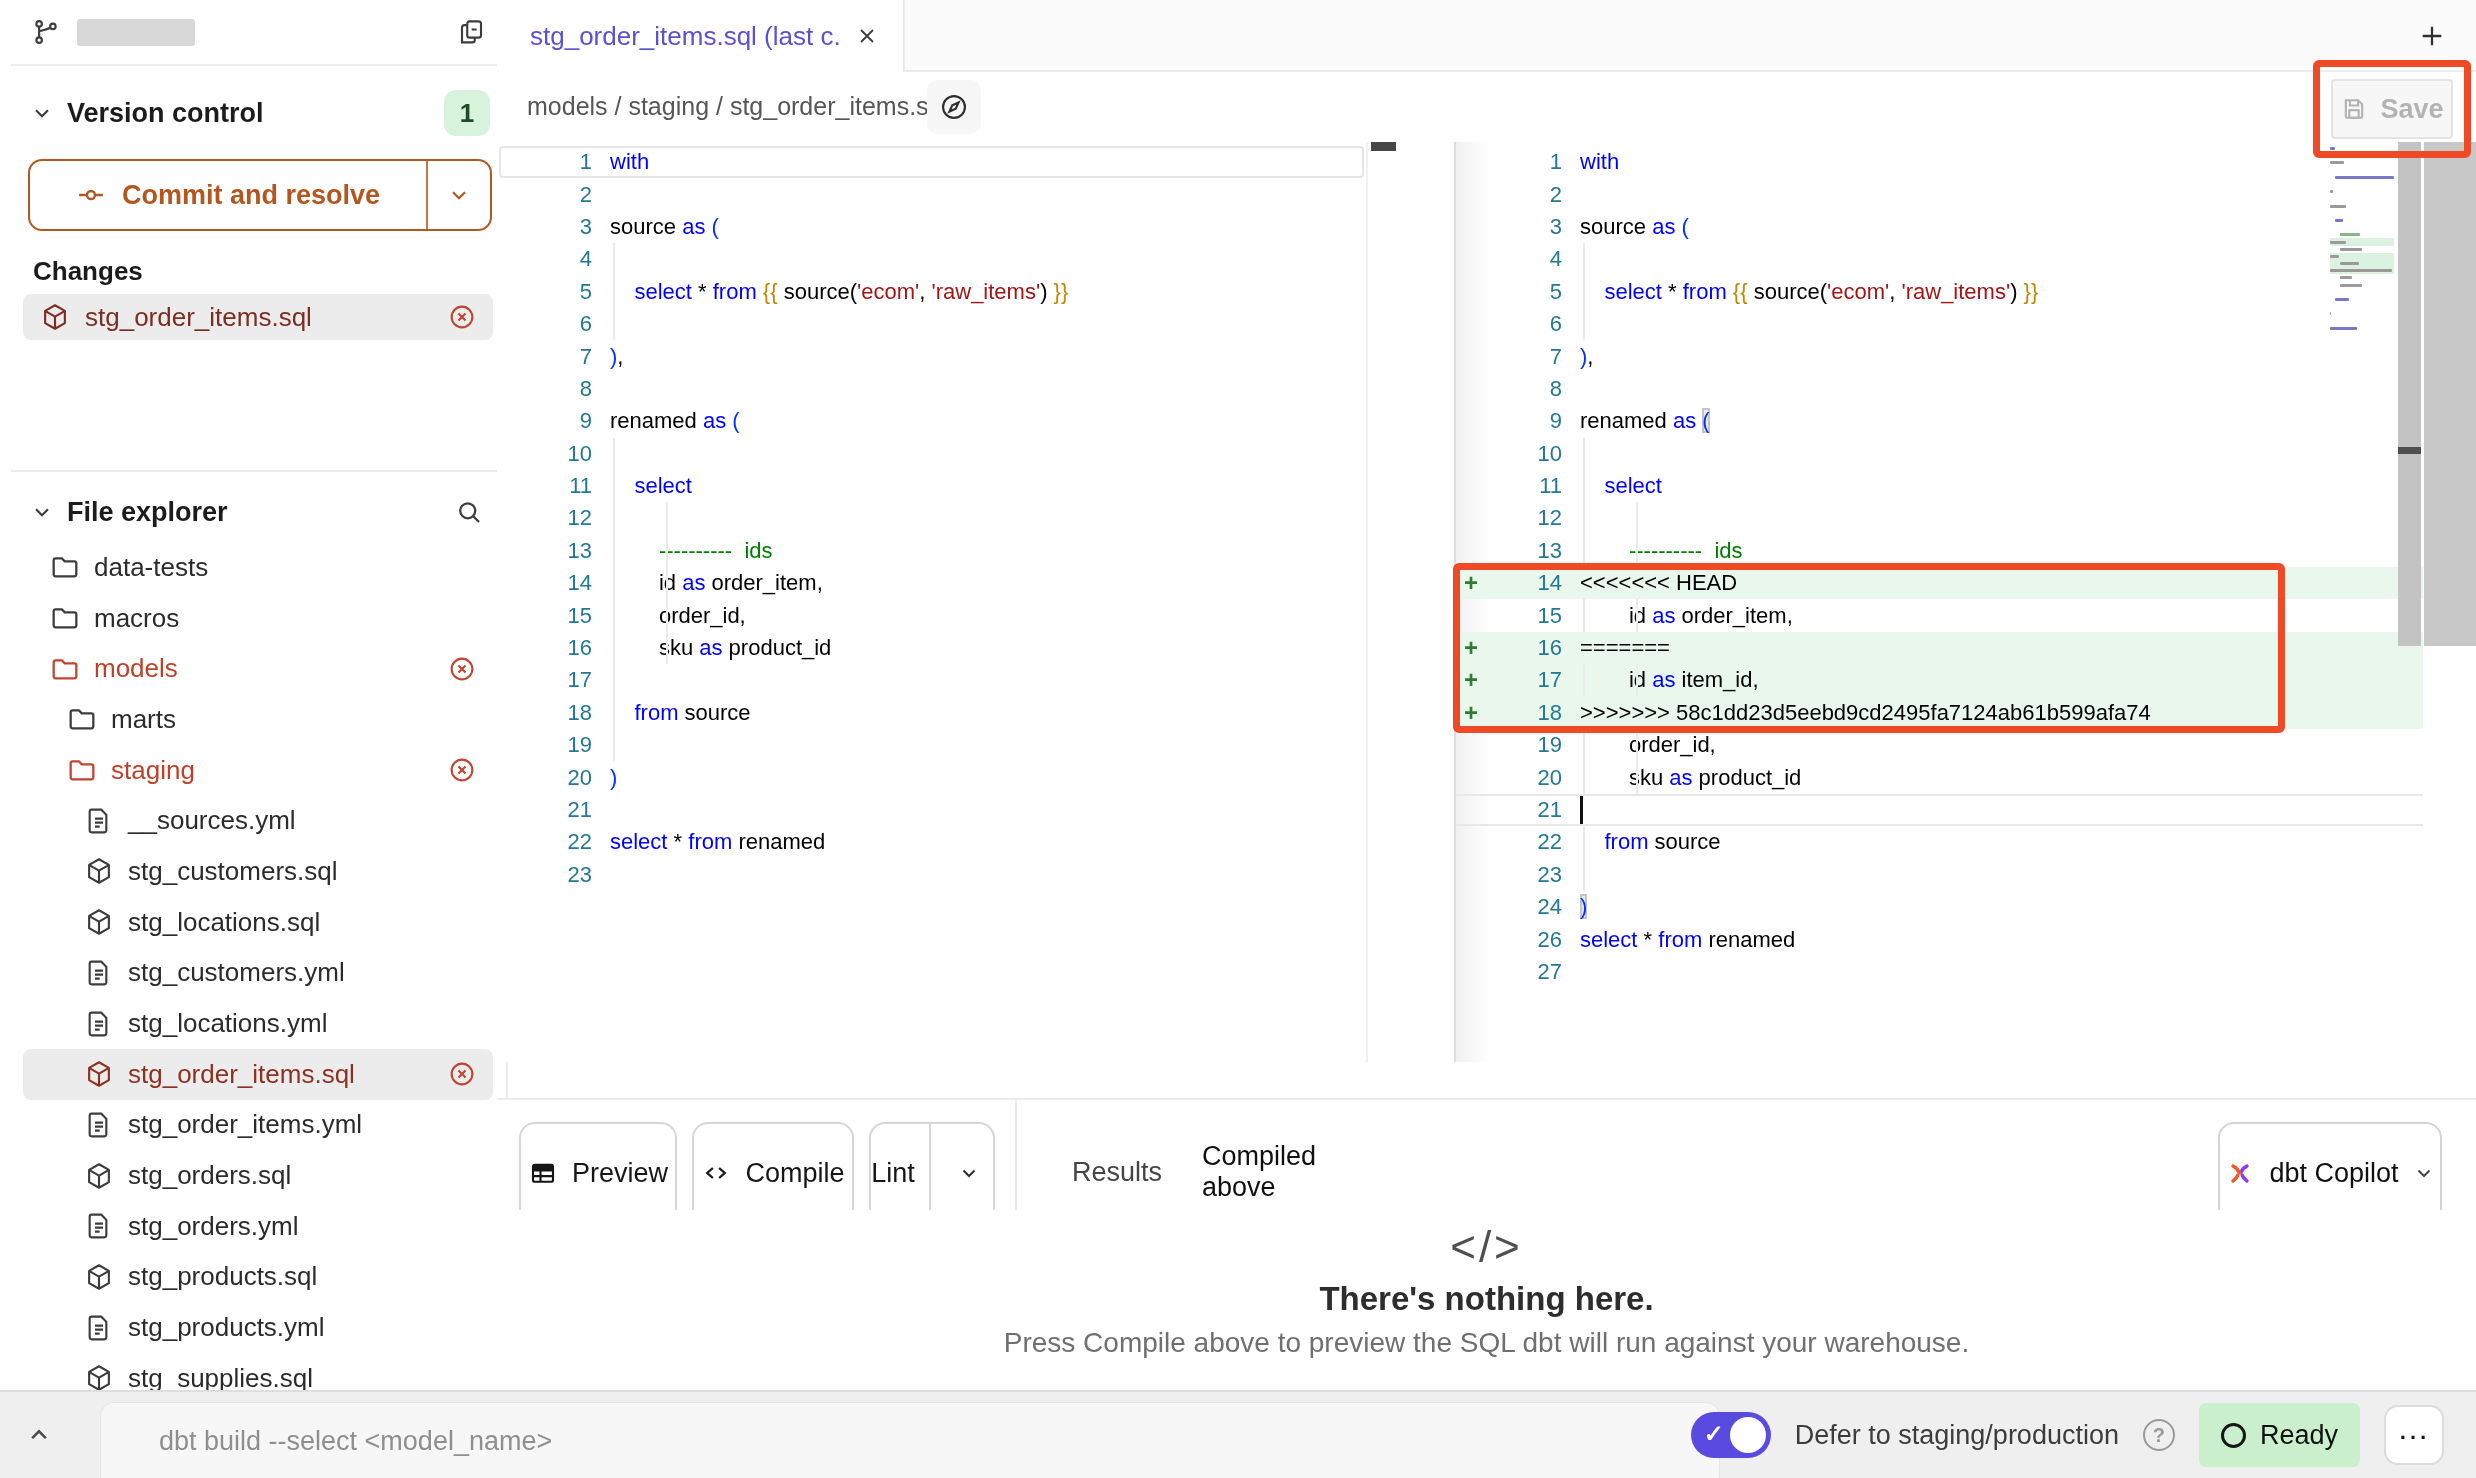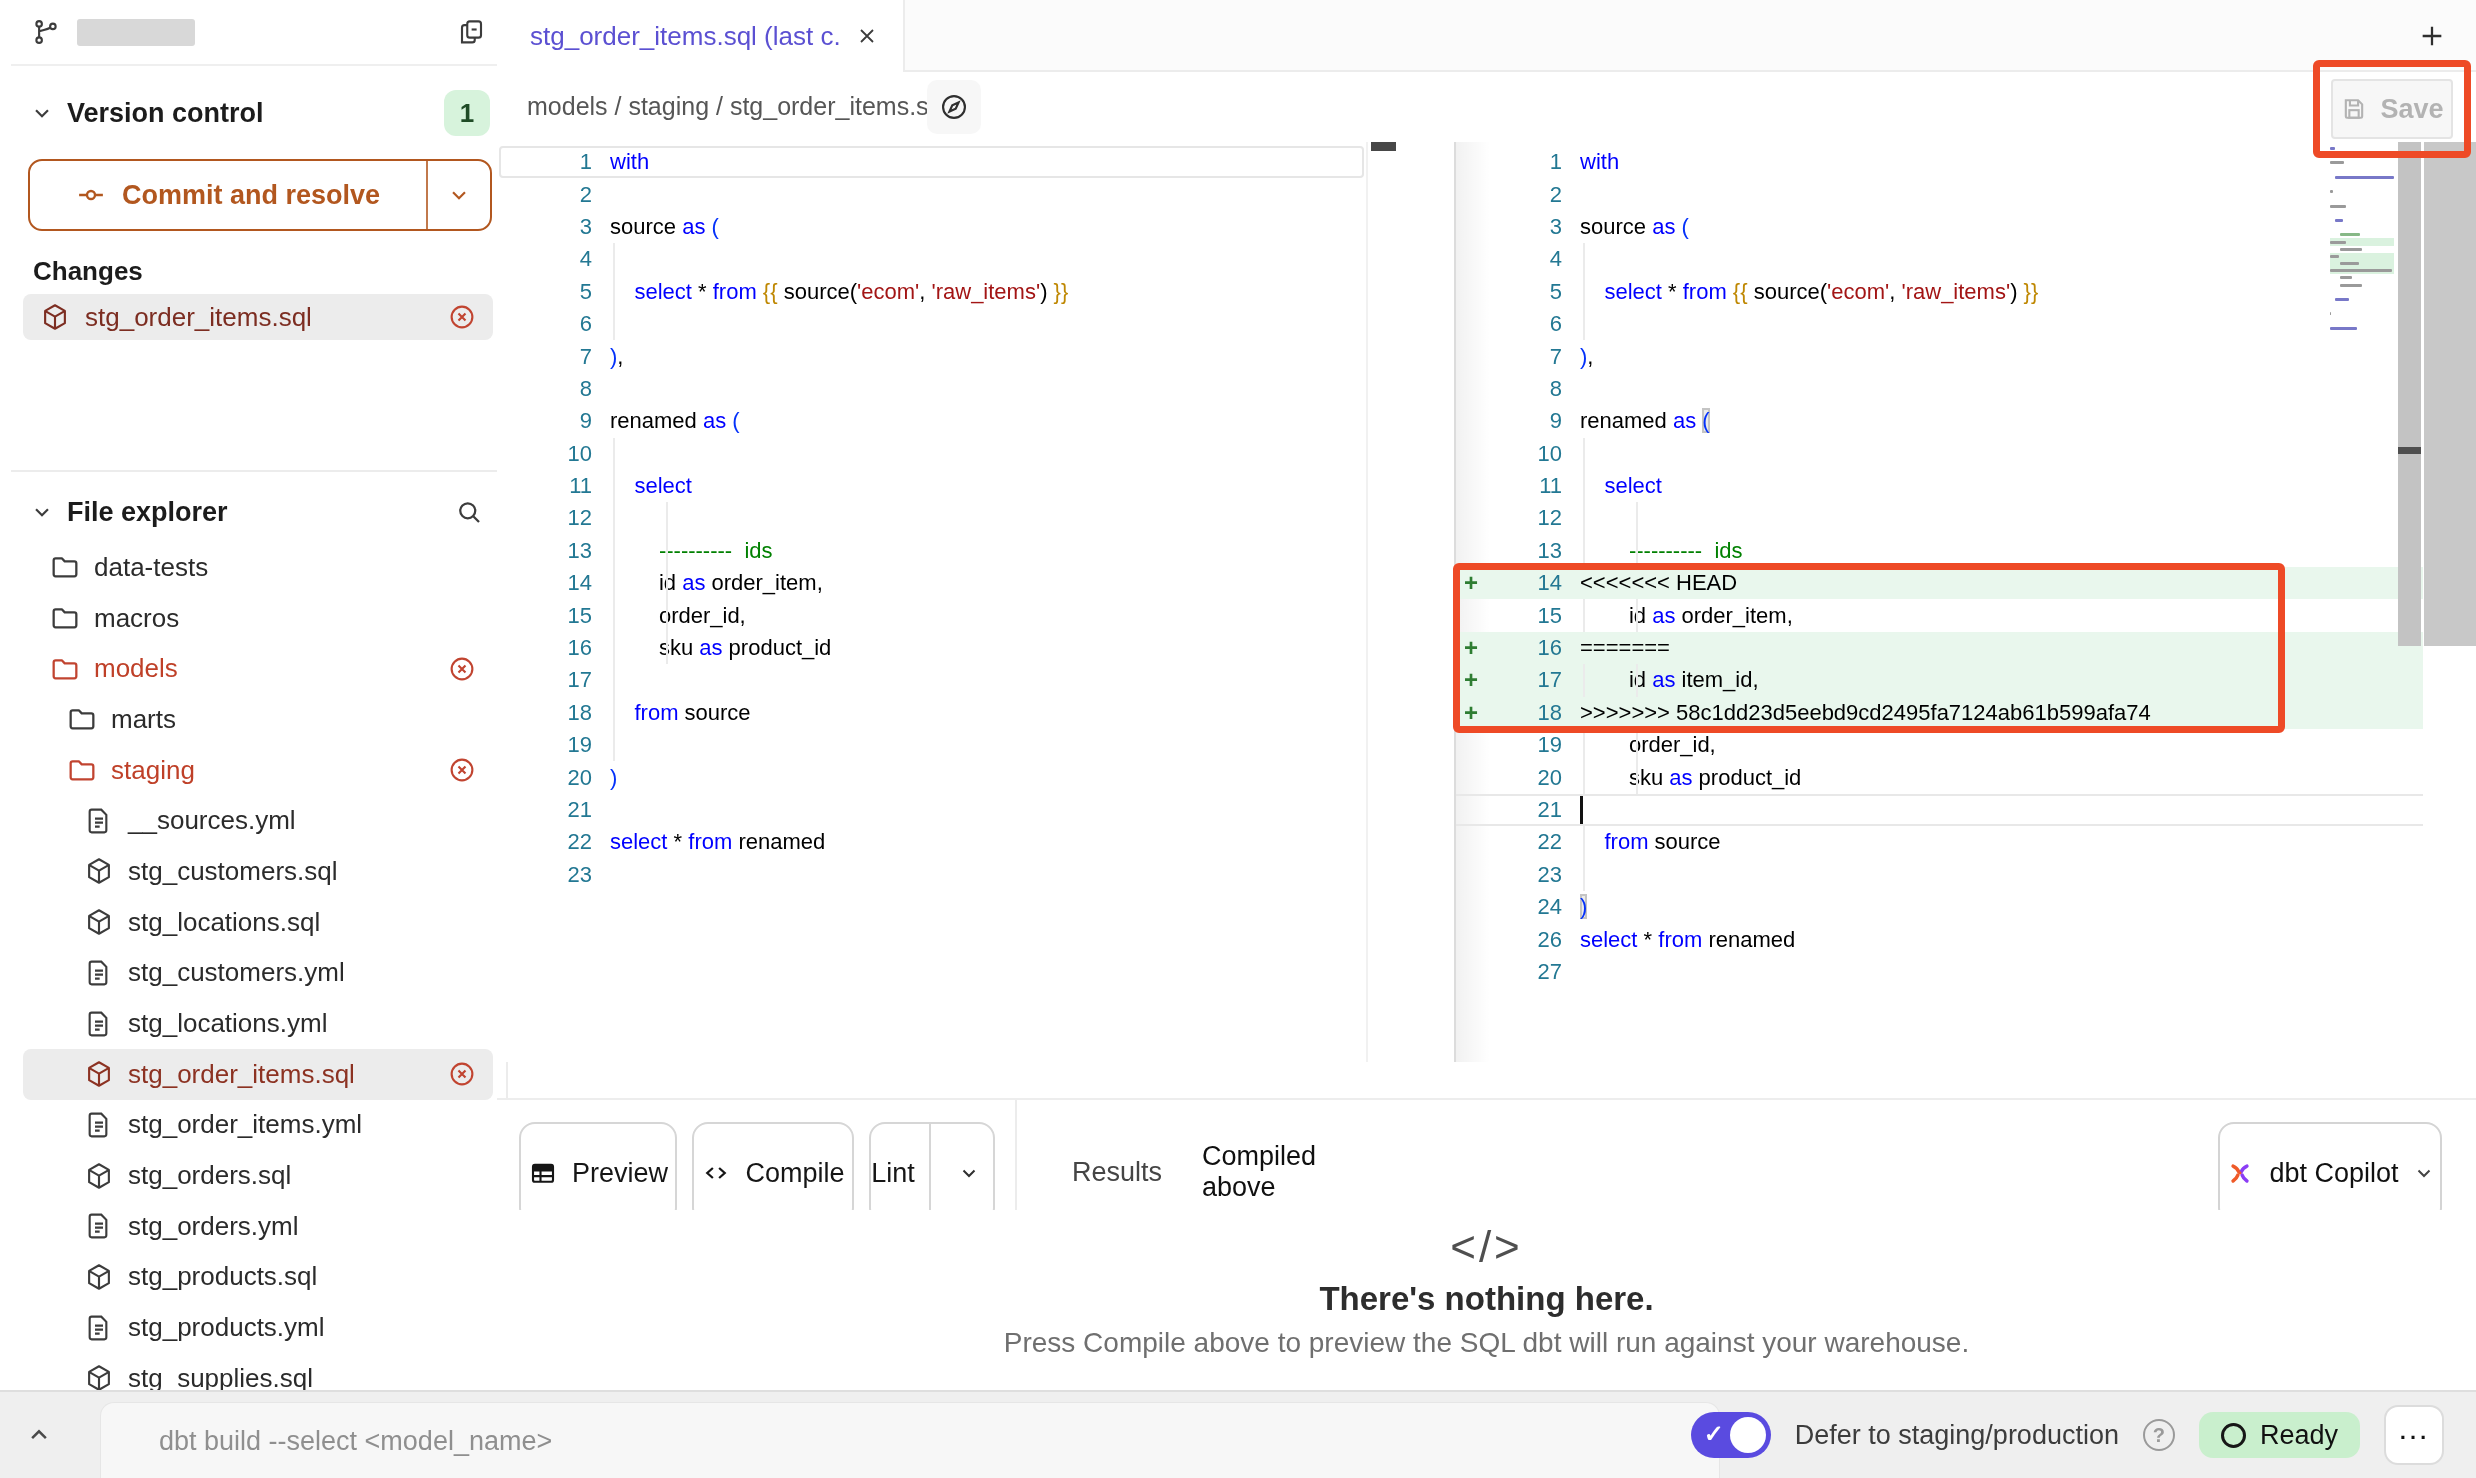--- a/index.html
+++ b/index.html
@@ -120,21 +120,21 @@
   .statusbar { position:absolute; left:0; top:1390px; width:2476px; height:88px; background:#efefef; border-top:2px solid #dedede; z-index:50; }
   .sb-caret { position:absolute; left:24px; top:28px; cursor:pointer; }
   .cmd-input { position:absolute; left:100px; top:10px; width:1620px; height:78px; border:1px solid #e6e6e6; border-bottom:none; outline:none; border-radius:14px 14px 0 0; background:#f7f7f7; font-size:27px; padding-left:58px; color:#333; }
   .cmd-input::placeholder { color:#8f8f8f; }
   .sb-right { position:absolute; right:32px; top:0; height:86px; display:flex; align-items:center; gap:24px; }
   .toggle { width:80px; height:46px; border-radius:23px; background:var(--toggle-purple); position:relative; cursor:pointer; flex:0 0 auto; }
   .toggle .check { position:absolute; left:13px; top:8px; color:#fff; font-size:24px; font-weight:700; }
   .toggle .knob { position:absolute; right:5px; top:5px; width:36px; height:36px; border-radius:50%; background:#fff; }
   .defer-label { font-size:27px; color:#3c3c3c; }
   .help { width:32px; height:32px; border-radius:50%; border:2.5px solid #9a9a9a; color:#9a9a9a; font-size:20px; display:flex; align-items:center; justify-content:center; font-weight:700; cursor:pointer; }
-  .ready { height:46px; background:var(--ready-green-bg); border-radius:14px; display:flex; align-items:center; gap:14px; padding:0 22px; font-size:27px; color:#111; cursor:pointer; }
+  .ready { height:64px; background:var(--ready-green-bg); border-radius:7px; display:flex; align-items:center; gap:14px; padding:0 22px; font-size:27px; color:#111; cursor:pointer; }
   .ready .circ { width:25px; height:25px; border-radius:50%; border:3px solid #161616; }
   .more-btn { width:60px; height:60px; border-radius:14px; background:#fff; border:2px solid #dcdcdc; display:flex; align-items:center; justify-content:center; font-size:32px; color:#111; letter-spacing:2px; cursor:pointer; padding-bottom:14px; }
 </style>
 </head>
 <body>
 
 <div id="app">
 
   <aside class="sidebar">
     <div class="sb-top">

